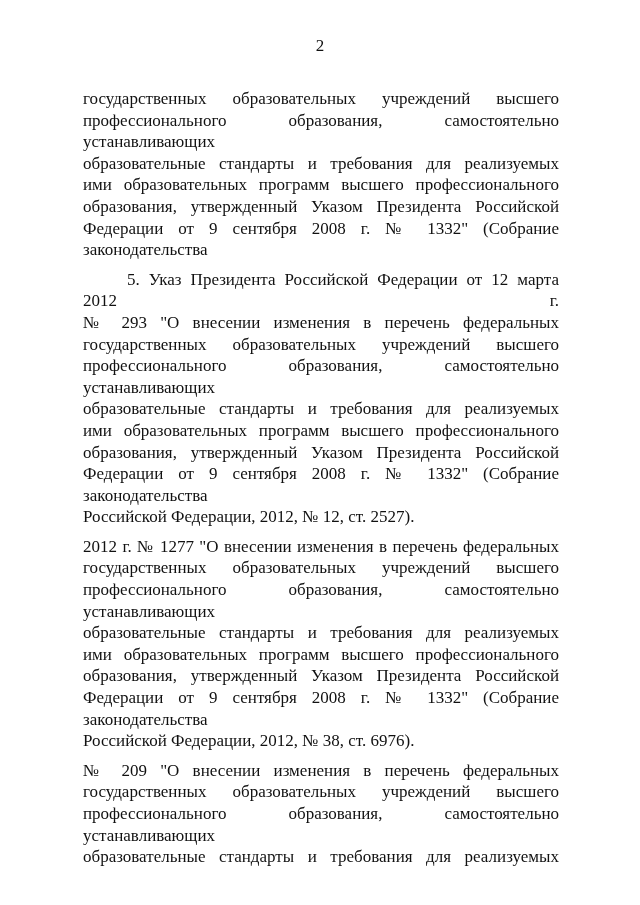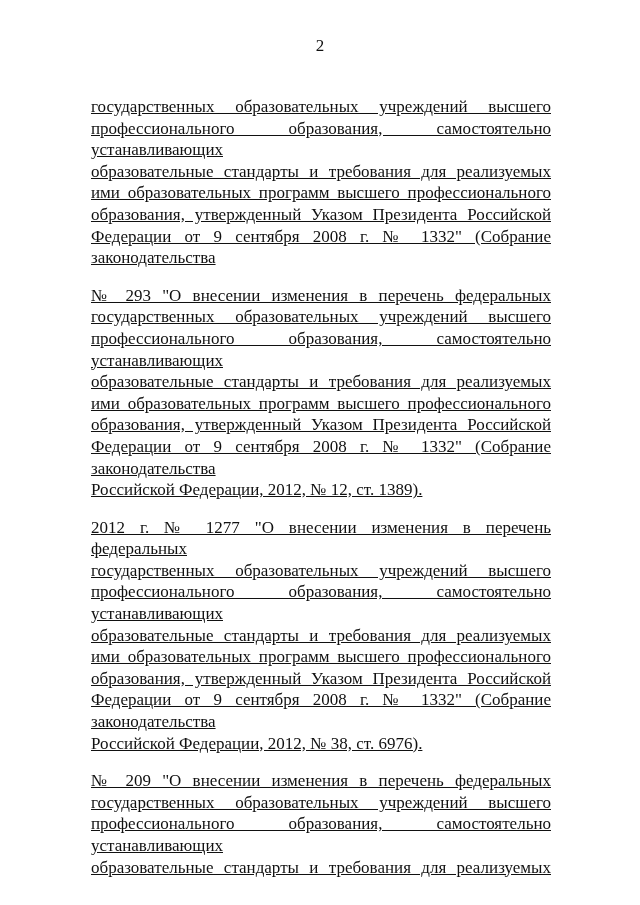--- a/index.html
+++ b/index.html
@@ -7,49 +7,50 @@
   .page-number {
     position: absolute; top: 36px; left: 0; width: 640px; text-align: center;
     font-family: "Liberation Serif", serif; font-size: 17px; color: #111;
   }
   .content {
     position: absolute; top: 80px; left: 75px; width: 492px;
     font-family: "Liberation Serif", serif; font-size: 17px; line-height: 21.6px;
     color: #111;
   }
   .para {
-    margin: 16px; text-align: justify; text-align-last: auto; text-decoration: underline;
+    margin: 8px; text-align: justify; text-align-last: auto;
   }
   .line { display: block; text-align: justify; text-align-last: justify; white-space: normal; }
   .line.last { text-align-last: left; }
 </style>
 </head>
 <body>
 
 <div class="page-number">2</div>
 
 <div class="content">
   <p class="para">
     <span class="line">государственных образовательных учреждений высшего</span>
     <span class="line">профессионального образования, самостоятельно устанавливающих</span>
     <span class="line">образовательные стандарты и требования для реализуемых</span>
     <span class="line">ими образовательных программ высшего профессионального</span>
     <span class="line">образования, утвержденный Указом Президента Российской</span>
     <span class="line">Федерации от 9 сентября 2008 г. № 1332" (Собрание законодательства</span>
   </p>
 
   <p class="para">
+    <span class="line" style="text-indent:44px">5. Указ Президента Российской Федерации от 12 марта 2012 г.</span>
     <span class="line">№ 293 "О внесении изменения в перечень федеральных</span>
     <span class="line">государственных образовательных учреждений высшего</span>
     <span class="line">профессионального образования, самостоятельно устанавливающих</span>
     <span class="line">образовательные стандарты и требования для реализуемых</span>
     <span class="line">ими образовательных программ высшего профессионального</span>
     <span class="line">образования, утвержденный Указом Президента Российской</span>
     <span class="line">Федерации от 9 сентября 2008 г. № 1332" (Собрание законодательства</span>
-    <span class="line last">Российской Федерации, 2012, № 12, ст. 1389).</span>
+    <span class="line last">Российской Федерации, 2012, № 12, ст. 2527).</span>
   </p>
 
   <p class="para">
     <span class="line">2012 г. № 1277 "О внесении изменения в перечень федеральных</span>
     <span class="line">государственных образовательных учреждений высшего</span>
     <span class="line">профессионального образования, самостоятельно устанавливающих</span>
     <span class="line">образовательные стандарты и требования для реализуемых</span>
     <span class="line">ими образовательных программ высшего профессионального</span>
     <span class="line">образования, утвержденный Указом Президента Российской</span>
     <span class="line">Федерации от 9 сентября 2008 г. № 1332" (Собрание законодательства</span>

